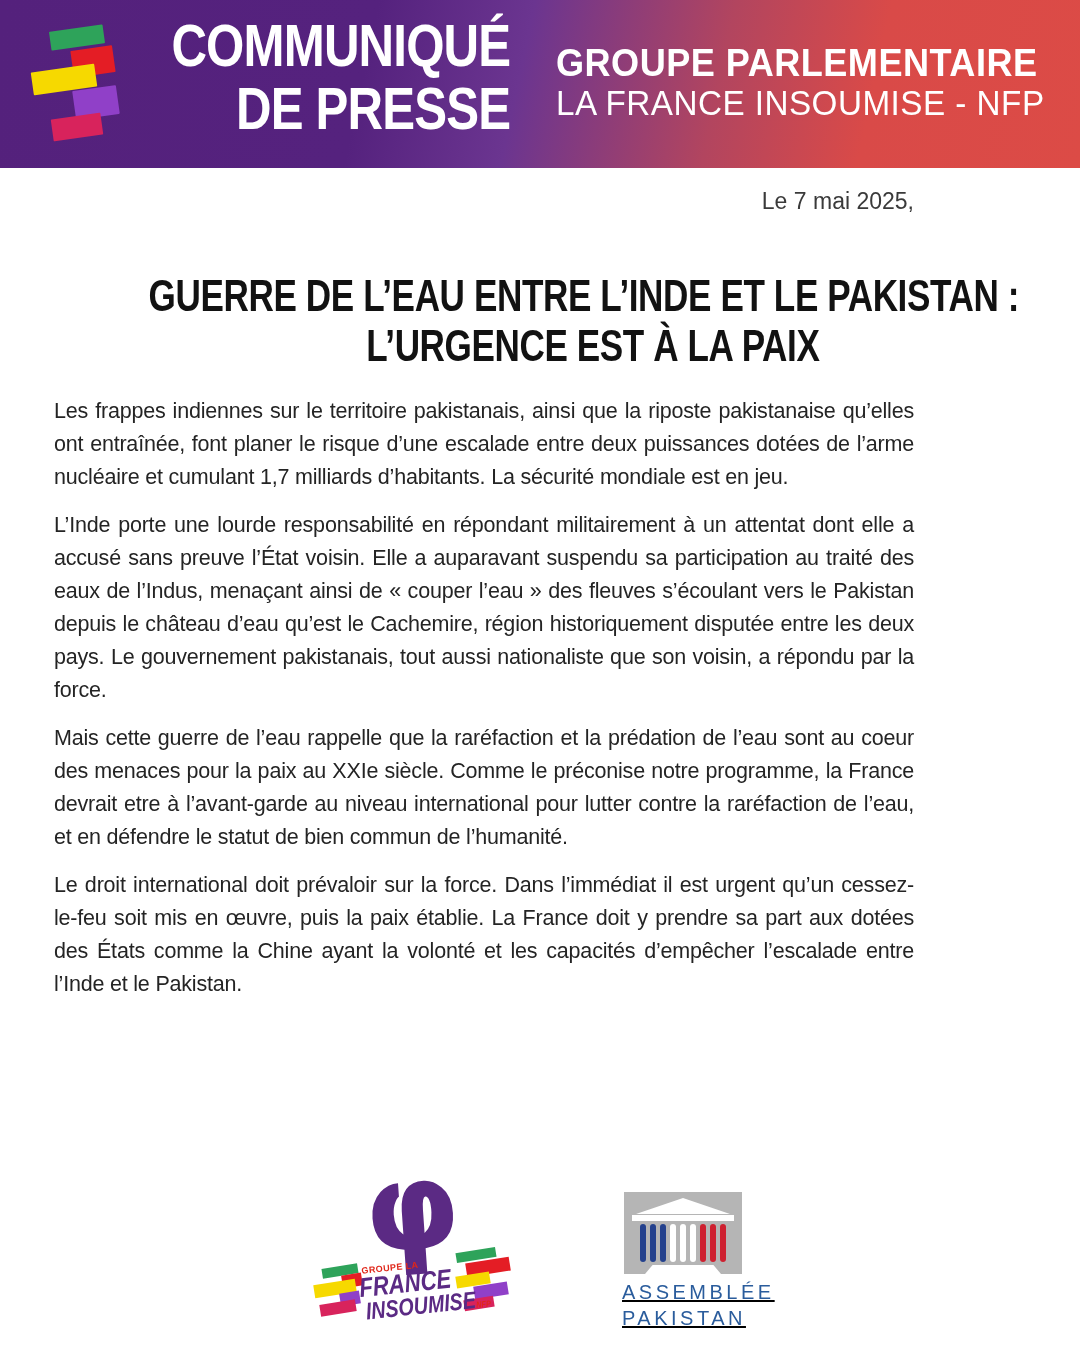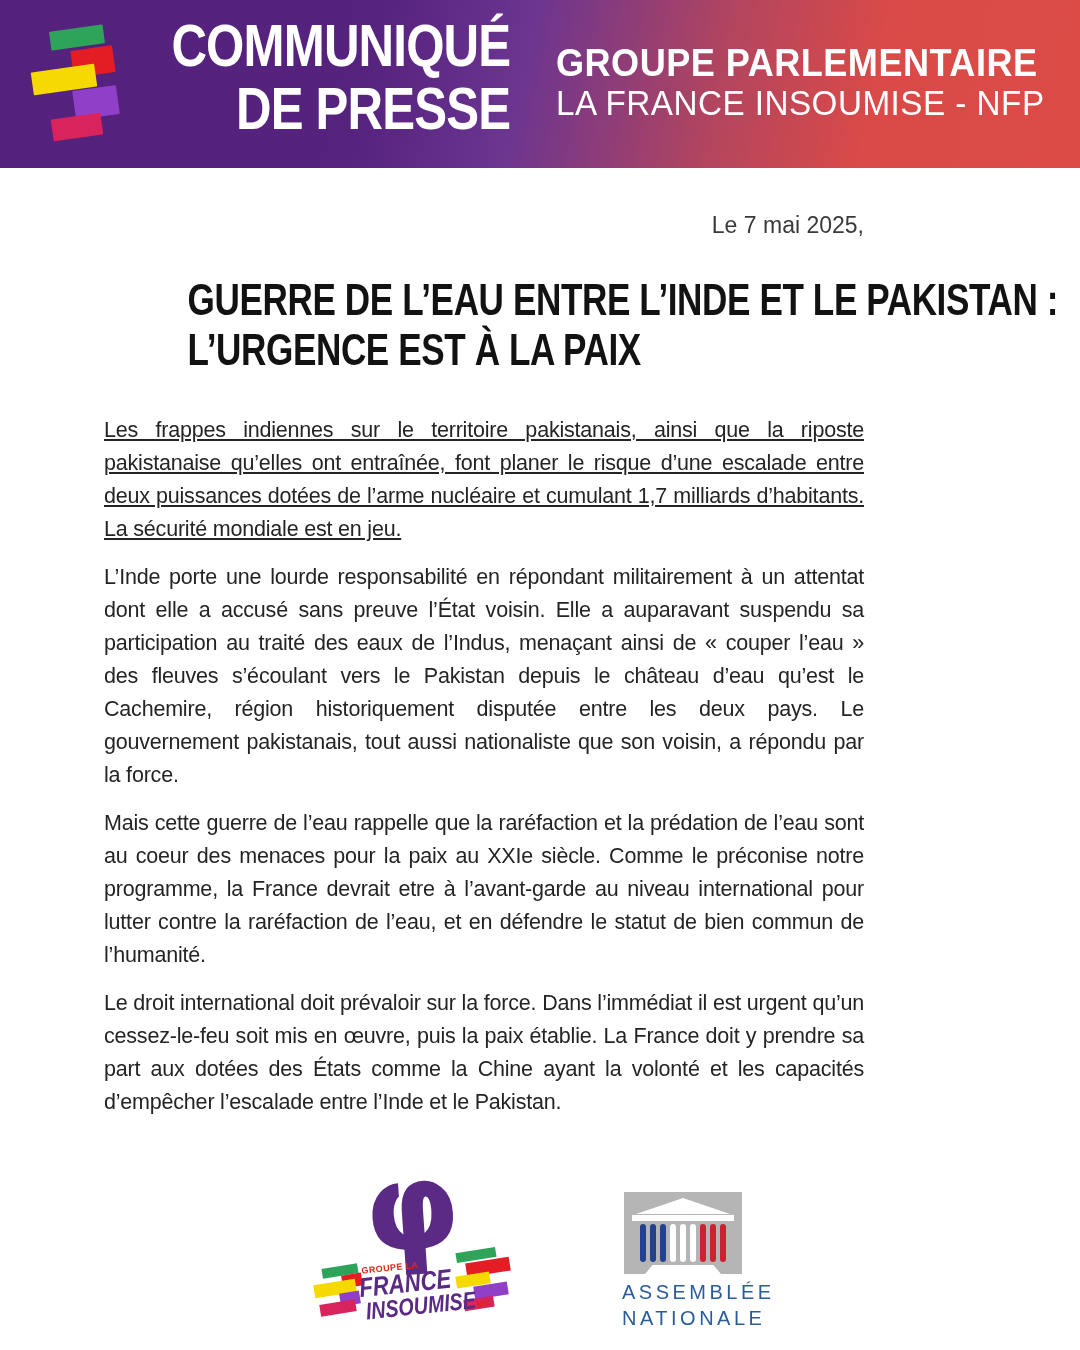--- a/index.html
+++ b/index.html
@@ -24,32 +24,32 @@
   .banner-title {
     position:absolute; top:14px; right:570px; text-align:right; color:#fff;
     font-weight:800; font-size:60px; line-height:63px; white-space:nowrap;
     transform:scaleX(0.82); transform-origin:right center; letter-spacing:-1px;
   }
   .banner-group { position:absolute; left:556px; top:42px; color:#fff; transform:scaleX(0.95); transform-origin:left center; }
   .bg-line1 { font-size:38px; font-weight:700; letter-spacing:0.5px; line-height:42px; white-space:nowrap; }
   .bg-line2 { font-size:35px; font-weight:400; letter-spacing:0.5px; line-height:38px; white-space:nowrap; }
 
   
-  .content { position:absolute; top:184px; left:0; width:968px; padding:0 104px; }
+  .content { position:absolute; top:160px; left:0; width:968px; padding:0 54px; }
   .date { margin-top:28px; text-align:right; font-size:23px; color:#3a3a3a; padding-right:0; }
-  .doc-title { margin-top:36px; text-align:left; color:#121212; }
+  .doc-title { margin-top:56px; text-align:right; color:#121212; }
   .doc-title .t-line {
     display:block; font-weight:800; font-size:45px; line-height:50px; white-space:nowrap;
     transform:scaleX(0.78); transform-origin:center; letter-spacing:-0.5px;
   }
   .para {
     margin-top:15px; font-size:21.5px; line-height:33px; text-align:justify;
     color:#242424; letter-spacing:-0.2px;
   }
-  .para:first-of-type { margin-top:39px;text-decoration:underline; }
+  .para:first-of-type { margin-top:24px; }
 
   
   .fi-logo { position:absolute; left:338px; top:1162px; width:158px; height:160px; }
   .fi-phi {
     position:absolute; left:26px; top:-16px; font-family:"DejaVu Sans",sans-serif;
     font-size:122px; line-height:122px; font-weight:bold; color:#5b2a84; transform:rotate(-4deg);
   }
   .fi-word { position:absolute; left:0; top:98px; width:160px; transform:rotate(-6deg); }
   .fi-groupe { color:#e02619; font-size:9px; font-weight:700; letter-spacing:0.4px; margin-left:26px; }
   .fi-line { color:#5b2a84; font-style:italic; font-weight:800; white-space:nowrap;
@@ -62,21 +62,21 @@
   .fs2  { left:4px;   top:112px; width:20px; height:13px; background:#e41d25; }
   .fs3  { left:-24px; top:120px; width:42px; height:13px; background:#f6d900; }
   .fs4  { left:2px;   top:130px; width:20px; height:13px; background:#9040c8; }
   .fs5  { left:-18px; top:140px; width:36px; height:12px; background:#d8235c; }
   .fs6  { left:118px; top:88px;  width:40px; height:10px; background:#2ea35a; }
   .fs7  { left:128px; top:98px;  width:44px; height:14px; background:#e41d25; }
   .fs8  { left:118px; top:112px; width:34px; height:12px; background:#f6d900; }
   .fs9  { left:136px; top:122px; width:34px; height:13px; background:#9040c8; }
   .fs10 { left:126px; top:136px; width:30px; height:11px; background:#d8235c; }
 
-  .an-logo { position:absolute; left:622px; top:1192px; width:122px; text-align:left; }
+  .an-logo { position:absolute; left:622px; top:1192px; width:122px; text-align:left;text-decoration:underline; }
   .an-box { position:relative; width:118px; height:82px; background:#b5b5b5; margin:0 auto; }
   .an-tri { position:absolute; top:6px; left:50%; transform:translateX(-50%);
             width:0; height:0; border-left:47px solid transparent; border-right:47px solid transparent;
             border-bottom:16px solid #ffffff; }
   .an-bar { position:absolute; top:23px; left:50%; transform:translateX(-50%);
             width:102px; height:6px; background:#ffffff; }
   .an-cols { position:absolute; top:32px; left:50%; transform:translateX(-50%); display:flex; gap:4px; }
   .an-col { width:6px; height:38px; border-radius:3px; }
   .an-blue  { background:#24418d; }
   .an-white { background:#ffffff; }
@@ -151,17 +151,17 @@
         <span class="an-col an-white"></span>
         <span class="an-col an-white"></span>
         <span class="an-col an-red"></span>
         <span class="an-col an-red"></span>
         <span class="an-col an-red"></span>
       </div>
       <div class="an-base"></div>
     </div>
     <div class="an-text">
       <div>ASSEMBLÉE</div>
-      <div>NATIONALE</div>
+      <div>PAKISTAN</div>
     </div>
   </div>
 
 </div>
 
 </body></html>

